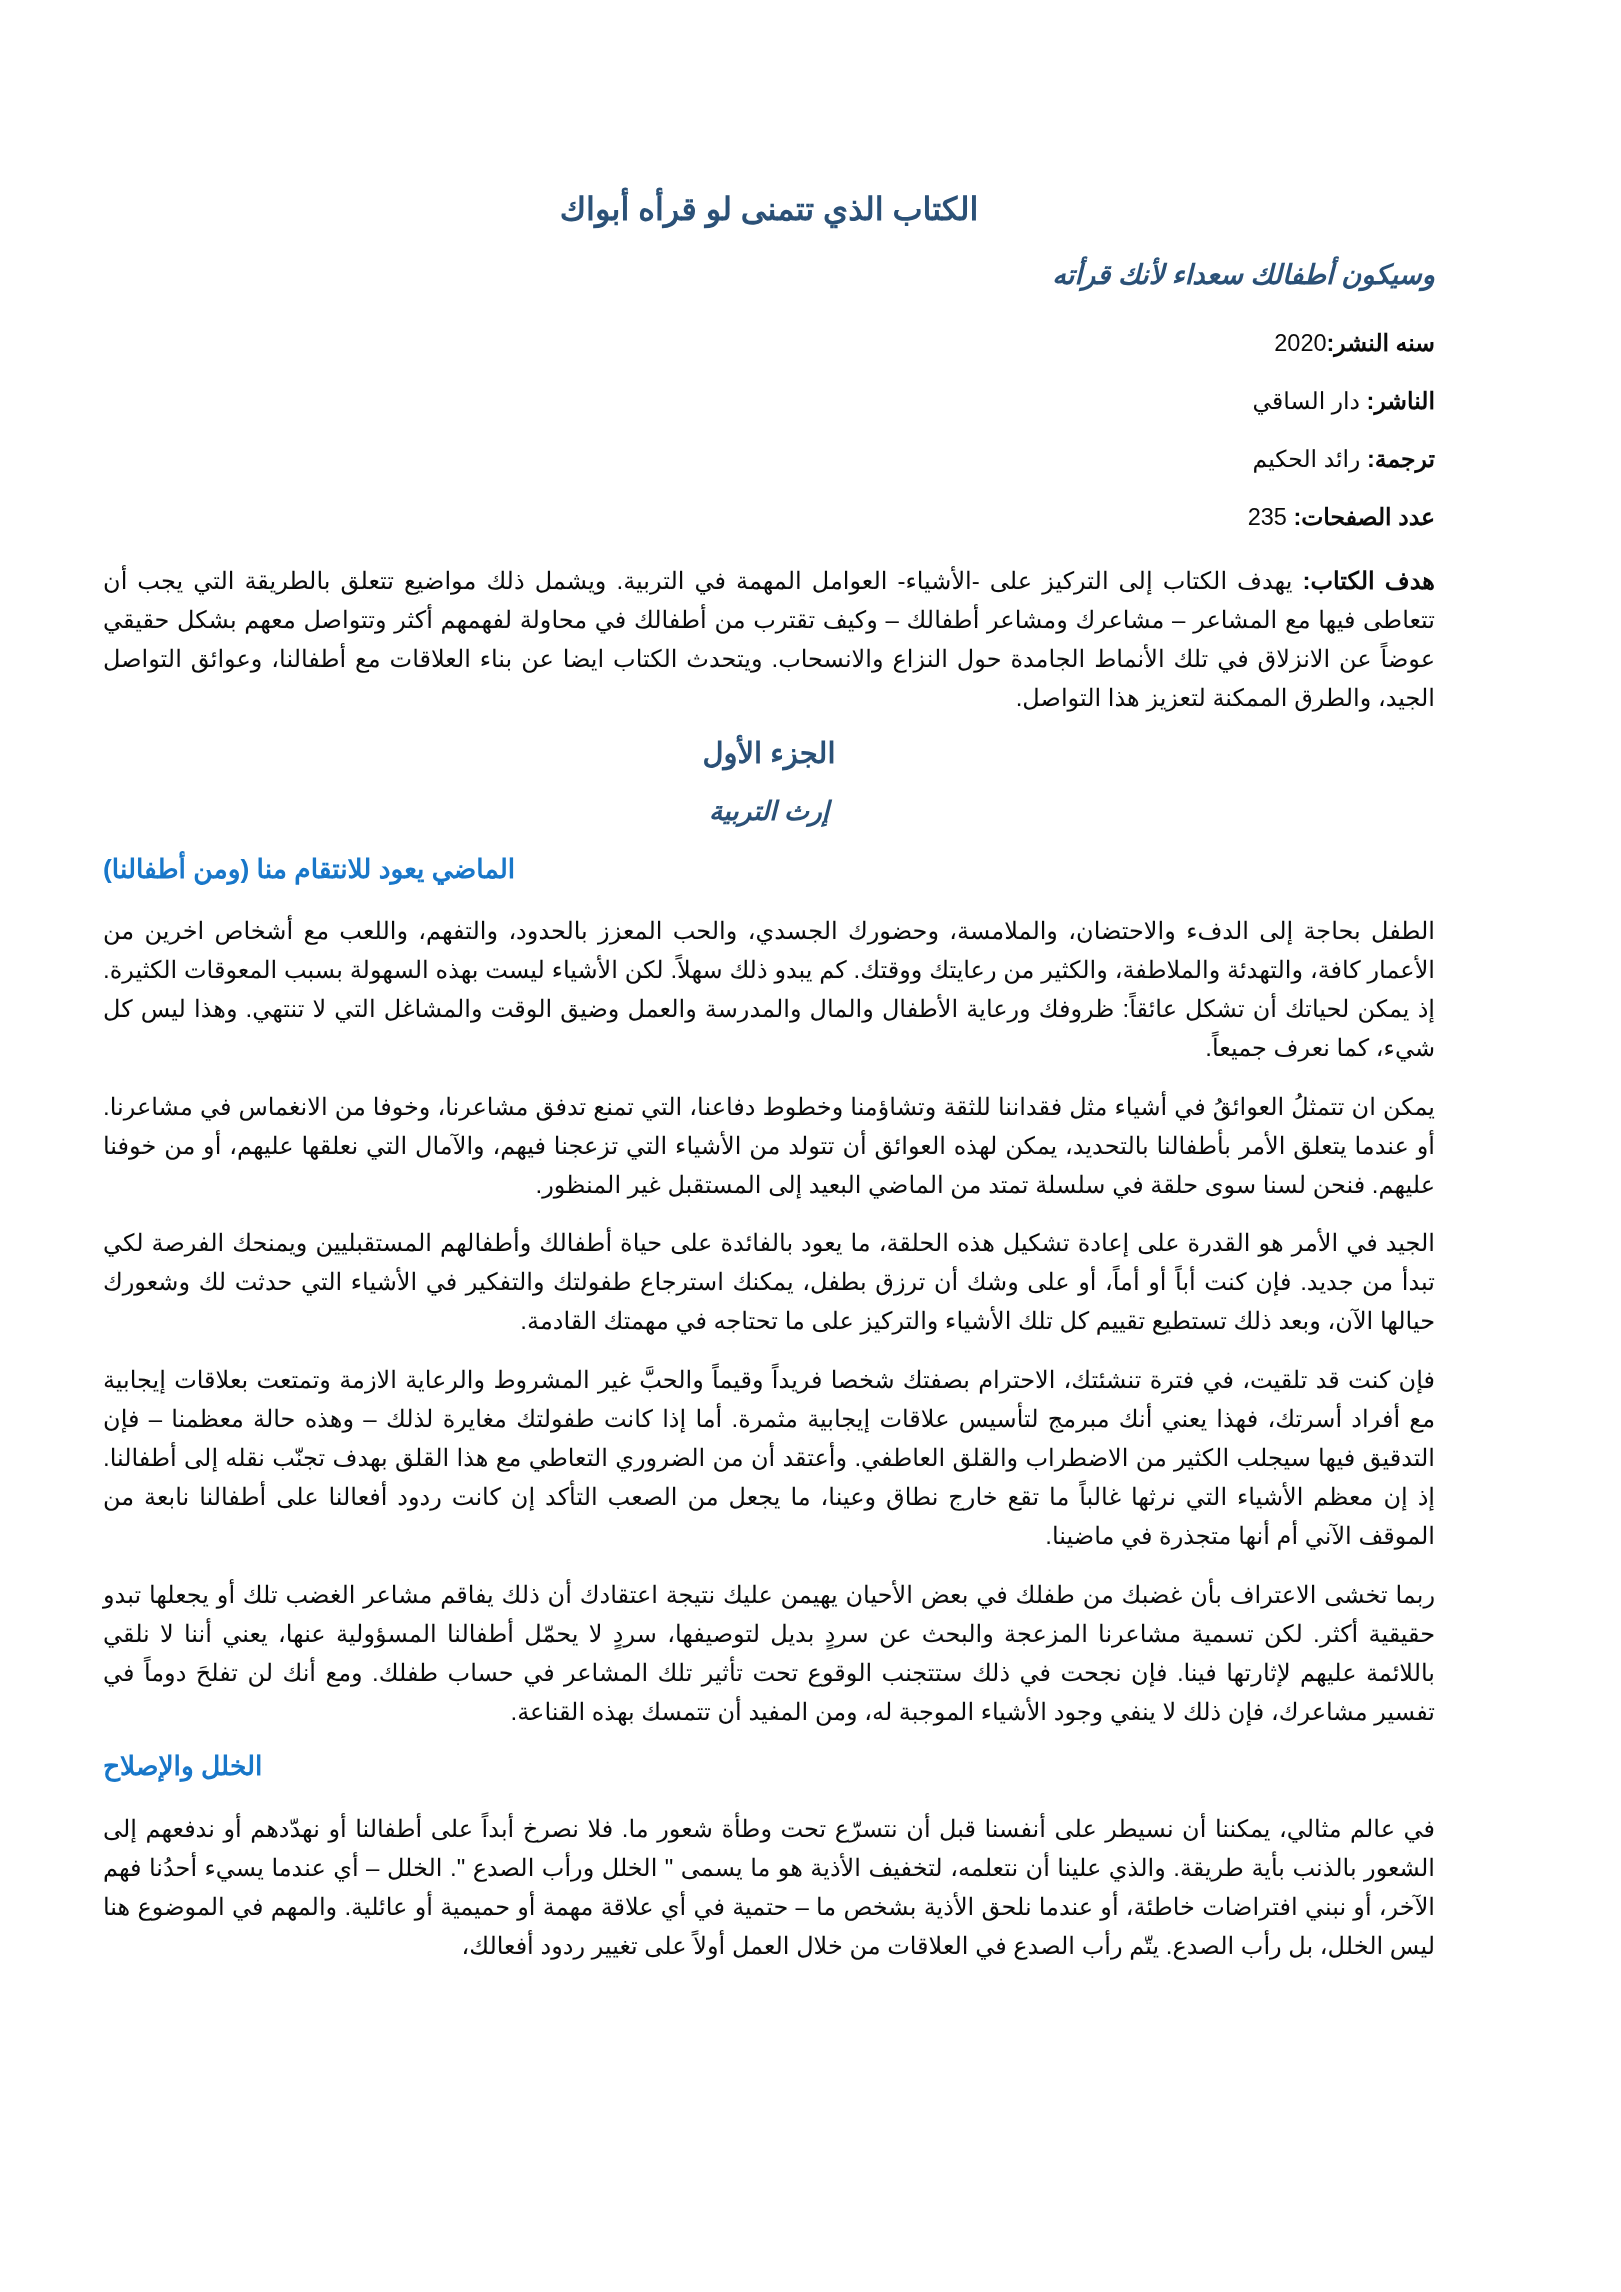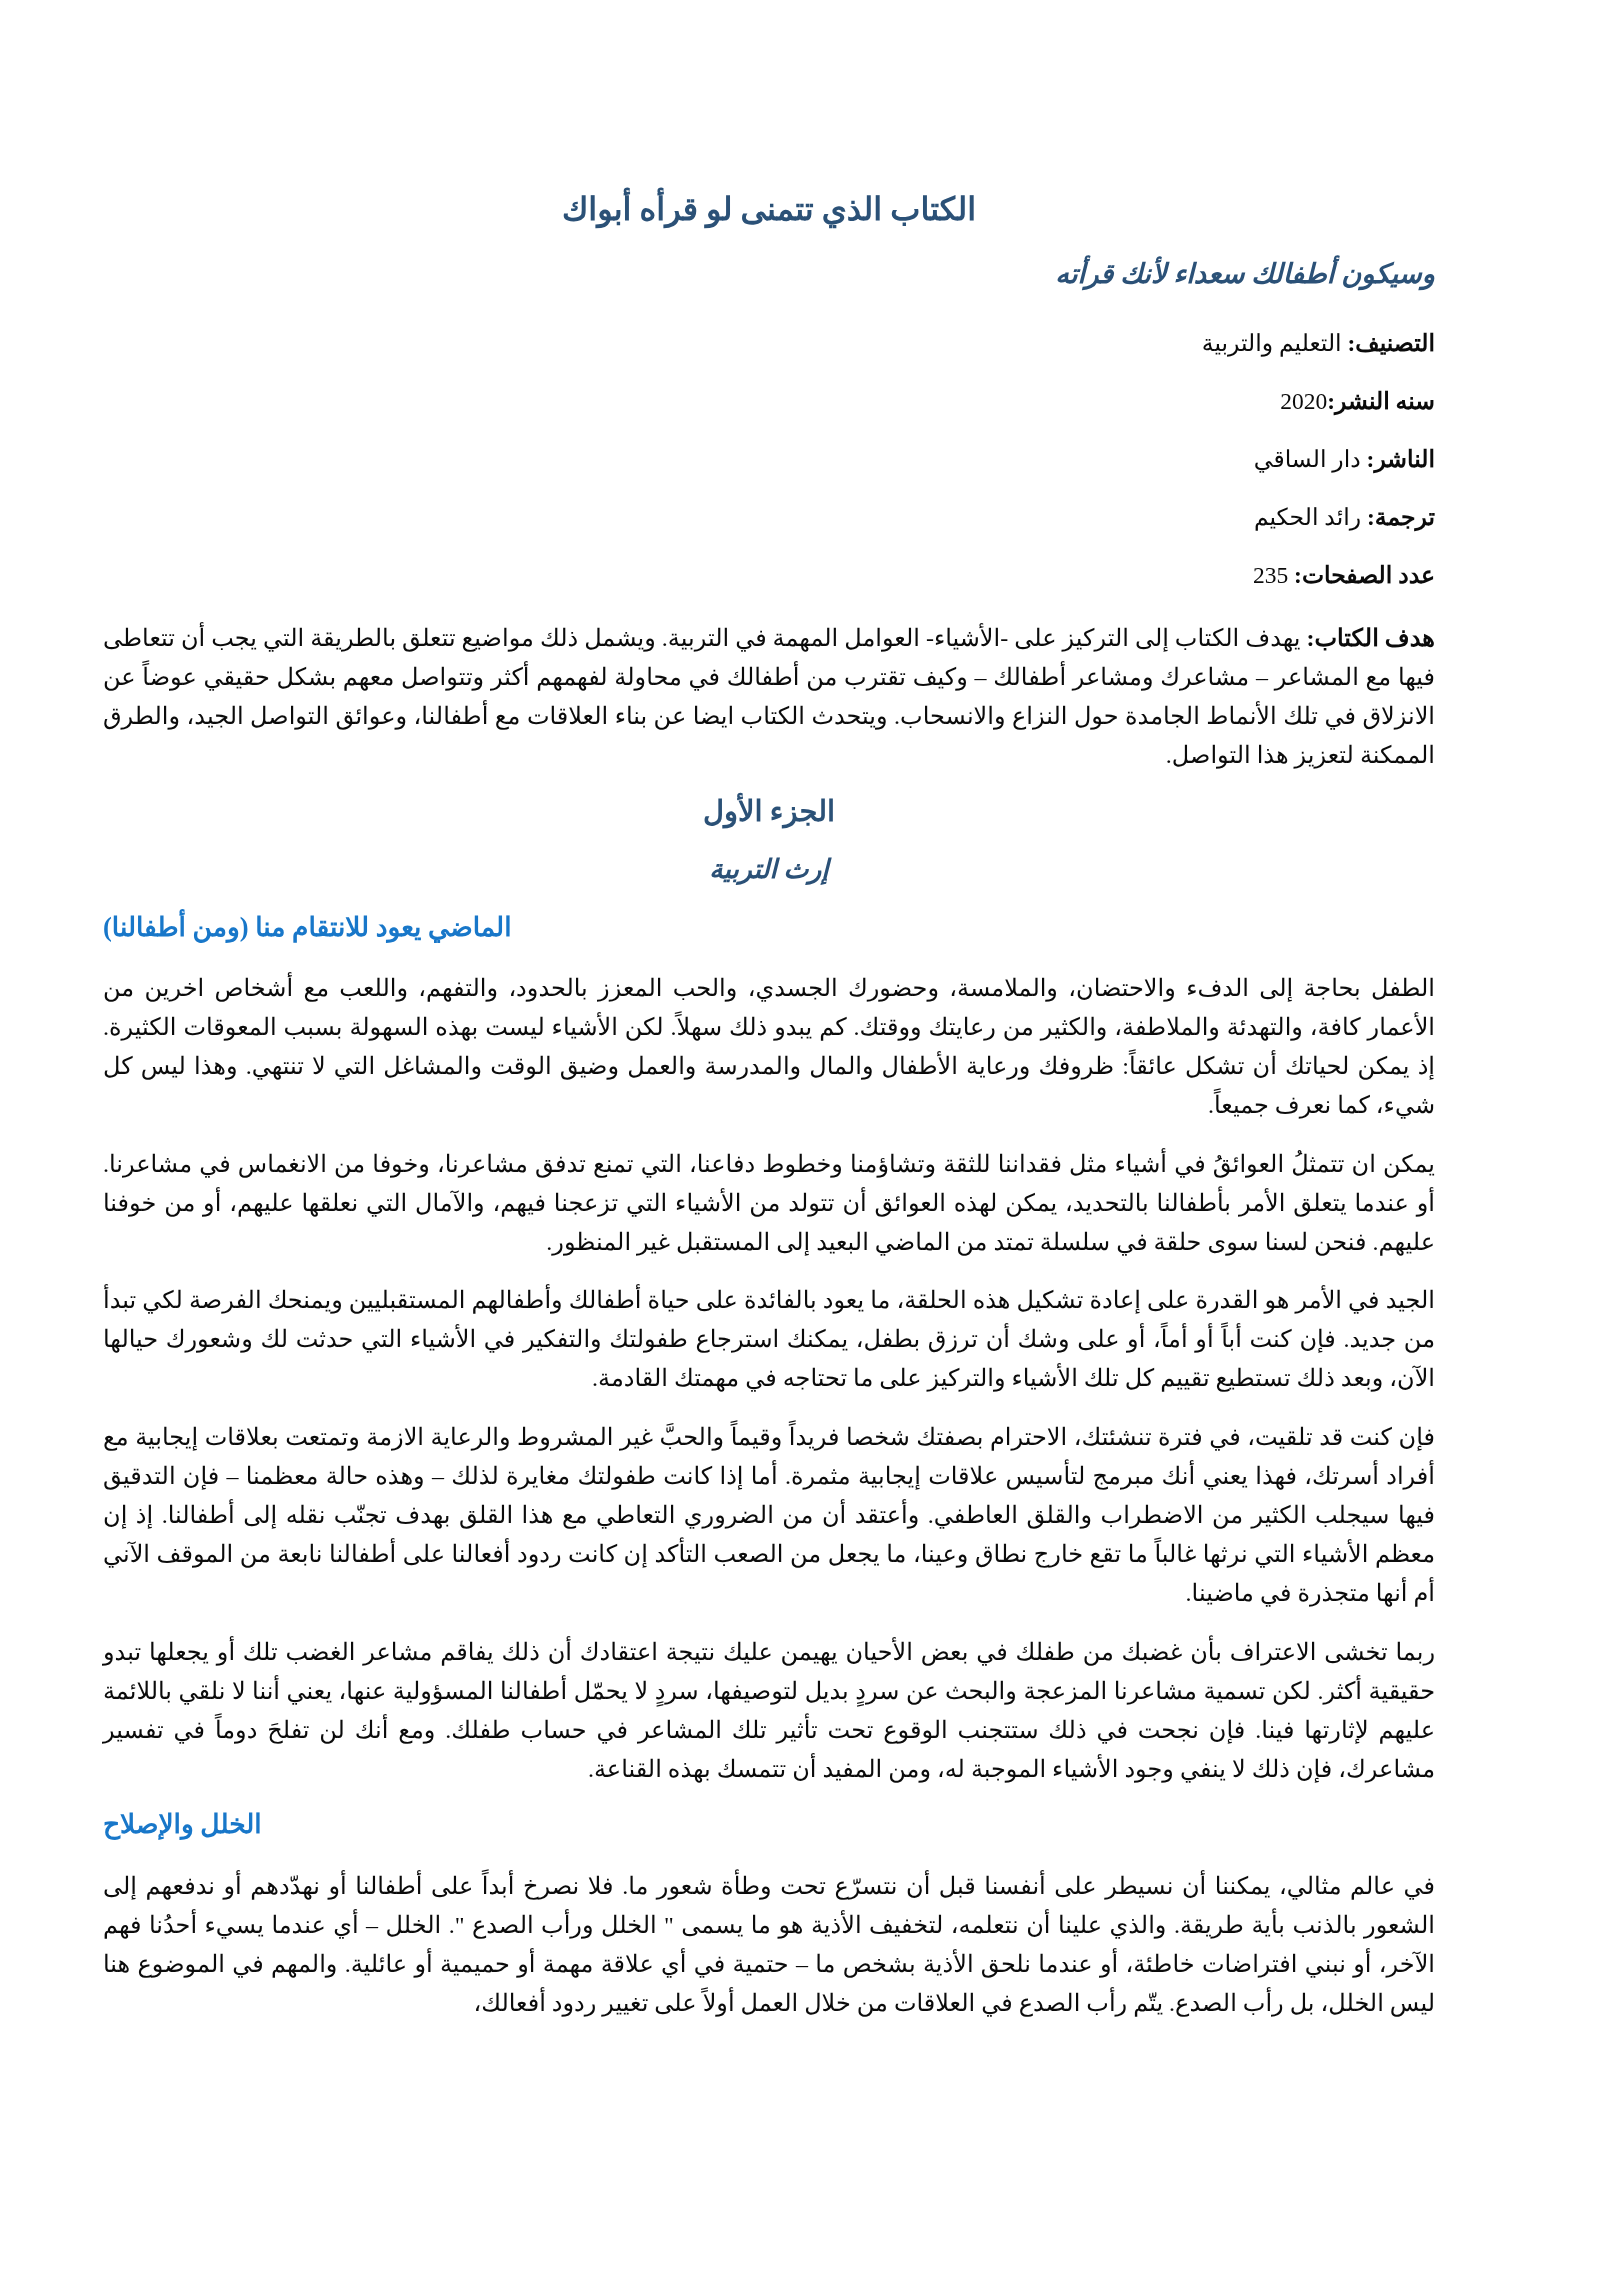--- a/index.html
+++ b/index.html
@@ -4,21 +4,21 @@
 <style>
   html, body { margin: 0; padding: 0; background: #ffffff; }
   .page {
     position: relative;
     width: 1621px;
     height: 2293px;
     background: #ffffff;
     box-sizing: border-box;
     padding: 186px 186px 0 103px;
     direction: rtl;
-    font-family: Liberation Serif, serif;
+    font-family: Liberation Sans, sans-serif;
     color: #0b0b0b;
     overflow: hidden;
   }
   .title {
     margin: 0 0 19.6px 0;
     text-align: center;
     font-size: 32px;
     line-height: 47px;
     font-weight: bold;
     color: #2b5177;
@@ -76,21 +76,20 @@
 </style>
 </head>
 <body>
 
 <div class="page">
 
   <h1 class="title">الكتاب الذي تتمنى لو قرأه أبواك</h1>
   <h2 class="subtitle">وسيكون أطفالك سعداء لأنك قرأته</h2>
 
   <div>
-    <p class="meta-line"><b>التصنيف: </b><span>التعليم والتربية</span></p>
     <p class="meta-line"><b>سنه النشر:</b><span>2020</span></p>
     <p class="meta-line"><b>الناشر: </b><span>دار الساقي</span></p>
     <p class="meta-line"><b>ترجمة: </b><span>رائد الحكيم</span></p>
     <p class="meta-line"><b>عدد الصفحات: </b><span>235</span></p>
   </div>
 
   <p class="body-p"><b>هدف الكتاب: </b><span>يهدف الكتاب إلى التركيز على -الأشياء- العوامل المهمة في التربية. ويشمل ذلك مواضيع تتعلق بالطريقة التي يجب أن تتعاطى فيها مع المشاعر – مشاعرك ومشاعر أطفالك – وكيف تقترب من أطفالك في محاولة لفهمهم أكثر وتتواصل معهم بشكل حقيقي عوضاً عن الانزلاق في تلك الأنماط الجامدة حول النزاع والانسحاب. ويتحدث الكتاب ايضا عن بناء العلاقات مع أطفالنا، وعوائق التواصل الجيد، والطرق الممكنة لتعزيز هذا التواصل.</span></p>
 
   <h3 class="part-heading">الجزء الأول</h3>
   <h4 class="part-subheading">إرث التربية</h4>

